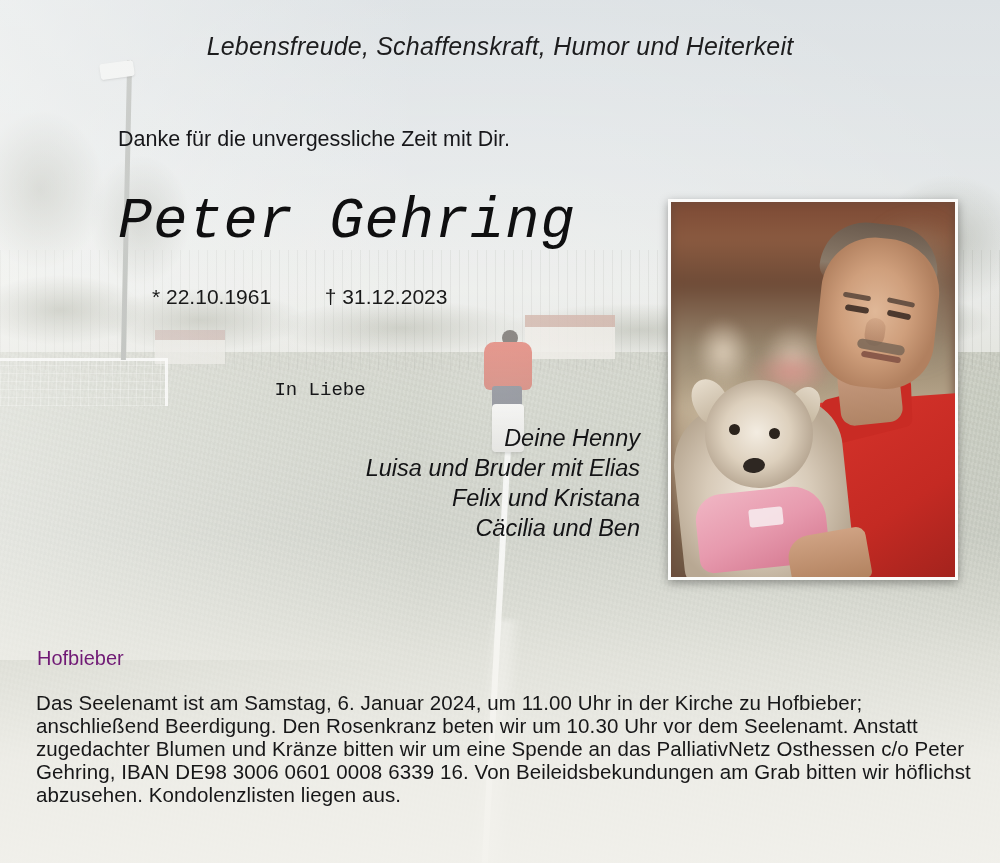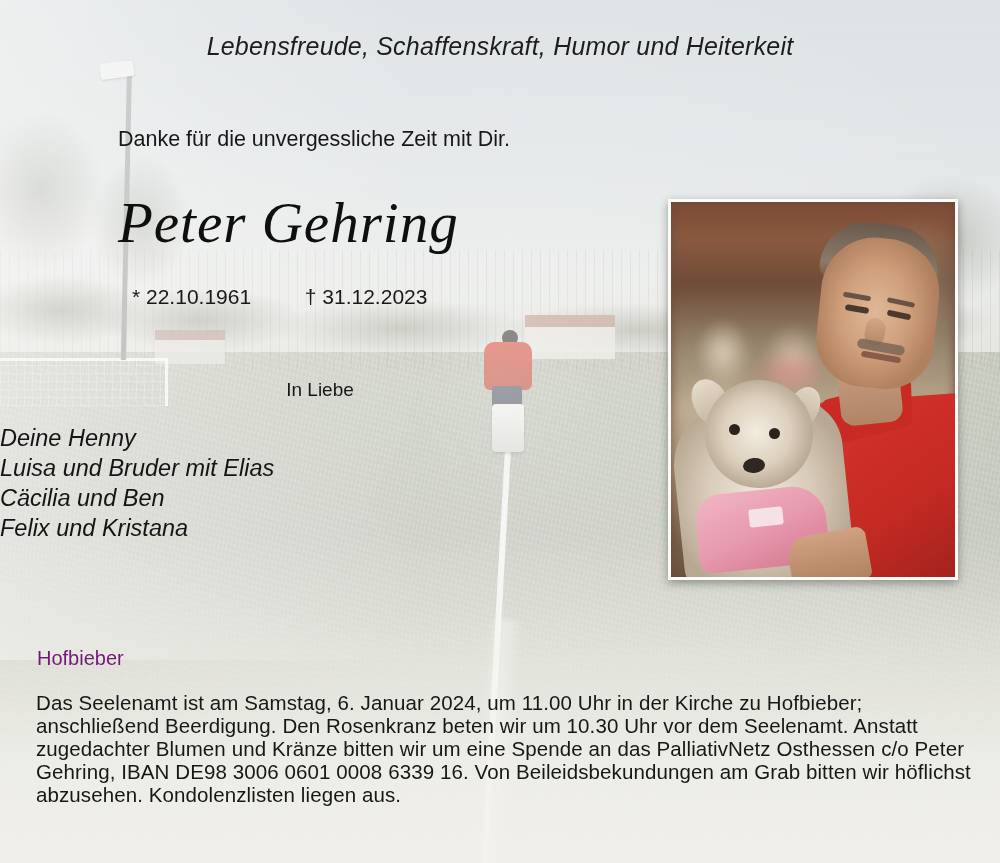--- a/index.html
+++ b/index.html
@@ -181,49 +181,50 @@
     position: absolute;
     top: 127px;
     left: 118px;
     font-size: 21.5px;
     color: #17171a;
   }
   .name {
     position: absolute;
     top: 190px;
     left: 118px;
-    font-family: Liberation Serif, serif;
+    font-family: Liberation Mono, monospace;
     font-style: italic;
     font-size: 57px;
     letter-spacing: 1px;
     color: #0f0f10;
   }
   .dates {
     position: absolute;
     top: 285px;
-    left: 132px;
+    left: 152px;
     font-size: 21px;
     color: #191919;
   }
   .dates .sep { display: inline-block; width: 42px; }
   .inliebe {
     position: absolute;
     top: 379px;
     left: 0;
     width: 640px;
     text-align: center;
     font-size: 19px;
     color: #171719;
+    font-family: Liberation Mono, monospace;
   }
   .family {
     position: absolute;
     top: 423px;
     left: 0;
     width: 640px;
-    text-align: left;
+    text-align: right;
     font-style: italic;
     font-size: 23.5px;
     line-height: 30px;
     color: #141416;
   }
   .place {
     position: absolute;
     top: 647px;
     left: 37px;
     font-size: 20px;
@@ -477,22 +478,22 @@
       <span>* 22.10.1961</span>
       <span class="sep"></span>
       <span>† 31.12.2023</span>
     </div>
 
     <div class="inliebe">In Liebe</div>
 
     <div class="family">
       <div>Deine Henny</div>
       <div>Luisa und Bruder mit Elias</div>
+      <div>Felix und Kristana</div>
       <div>Cäcilia und Ben</div>
-      <div>Felix und Kristana</div>
     </div>
 
     <div class="place">Hofbieber</div>
 
     <div class="body-text">Das Seelenamt ist am Samstag, 6. Januar 2024, um 11.00 Uhr in der Kirche zu Hofbieber; anschließend Beerdigung. Den Rosenkranz beten wir um 10.30 Uhr vor dem Seelenamt. Anstatt zugedachter Blumen und Kränze bitten wir um eine Spende an das PalliativNetz Osthessen c/o Peter Gehring, IBAN DE98 3006 0601 0008 6339 16. Von Beileidsbekundungen am Grab bitten wir höflichst abzusehen. Kondolenzlisten liegen aus.</div>
 
   </div>
 </div>
 
 </body></html>

